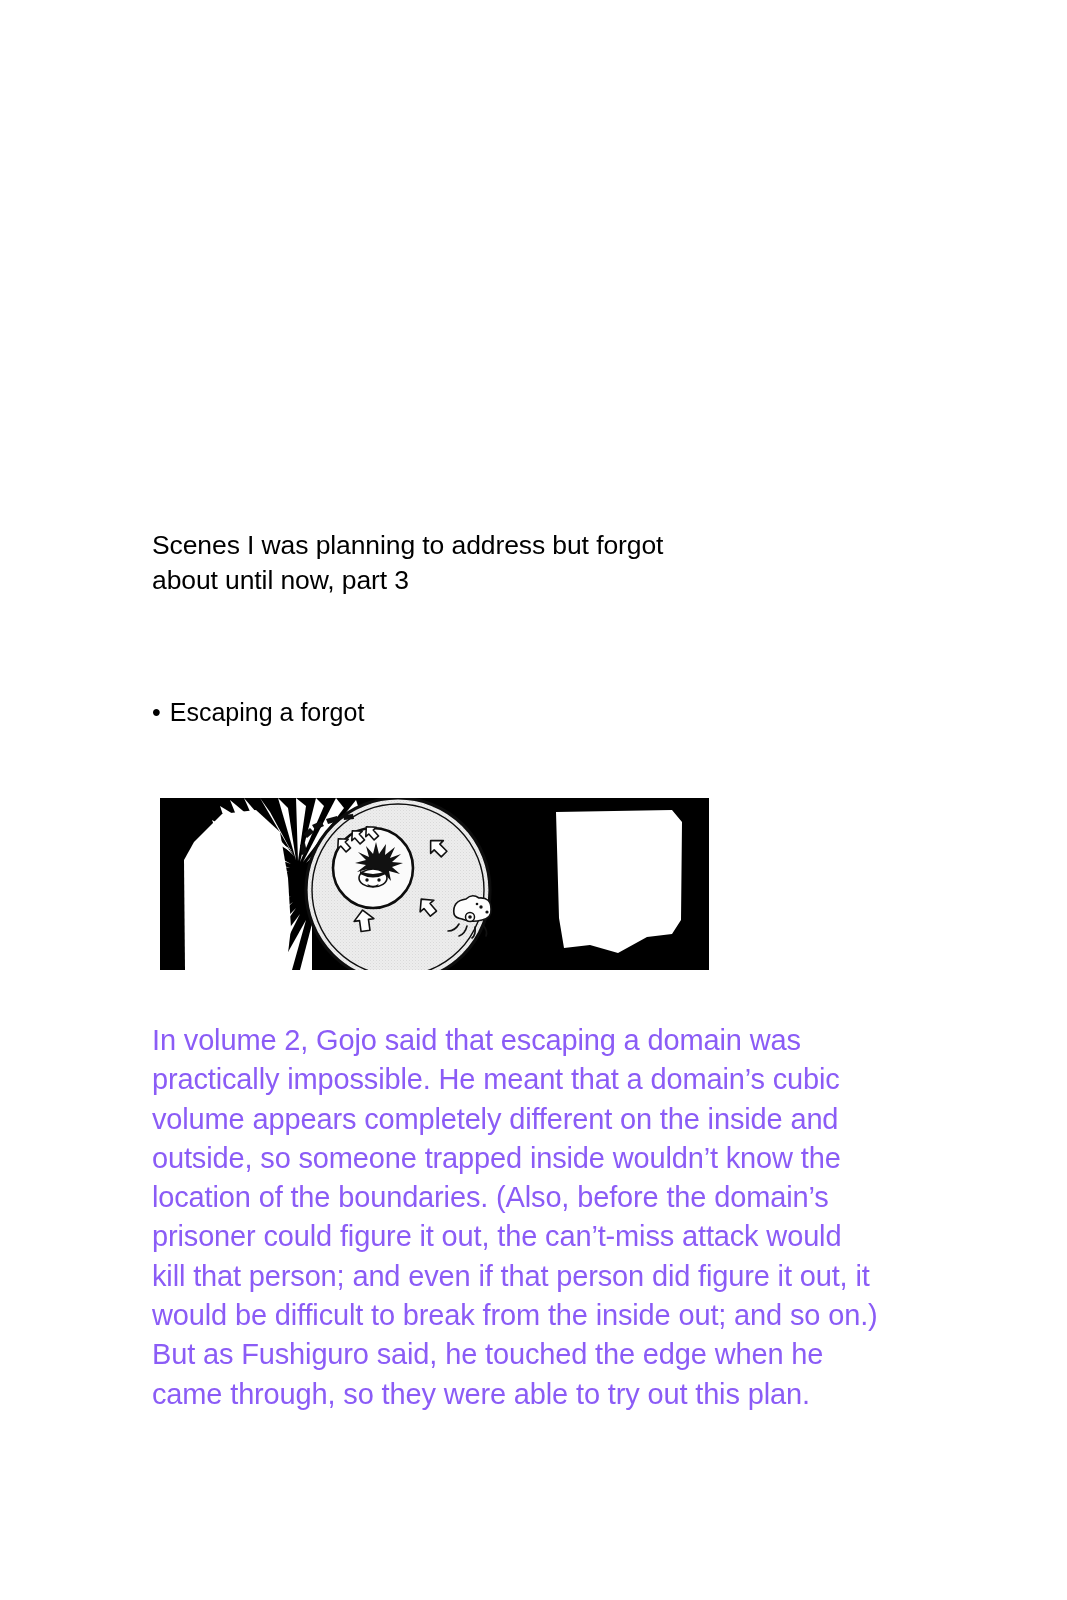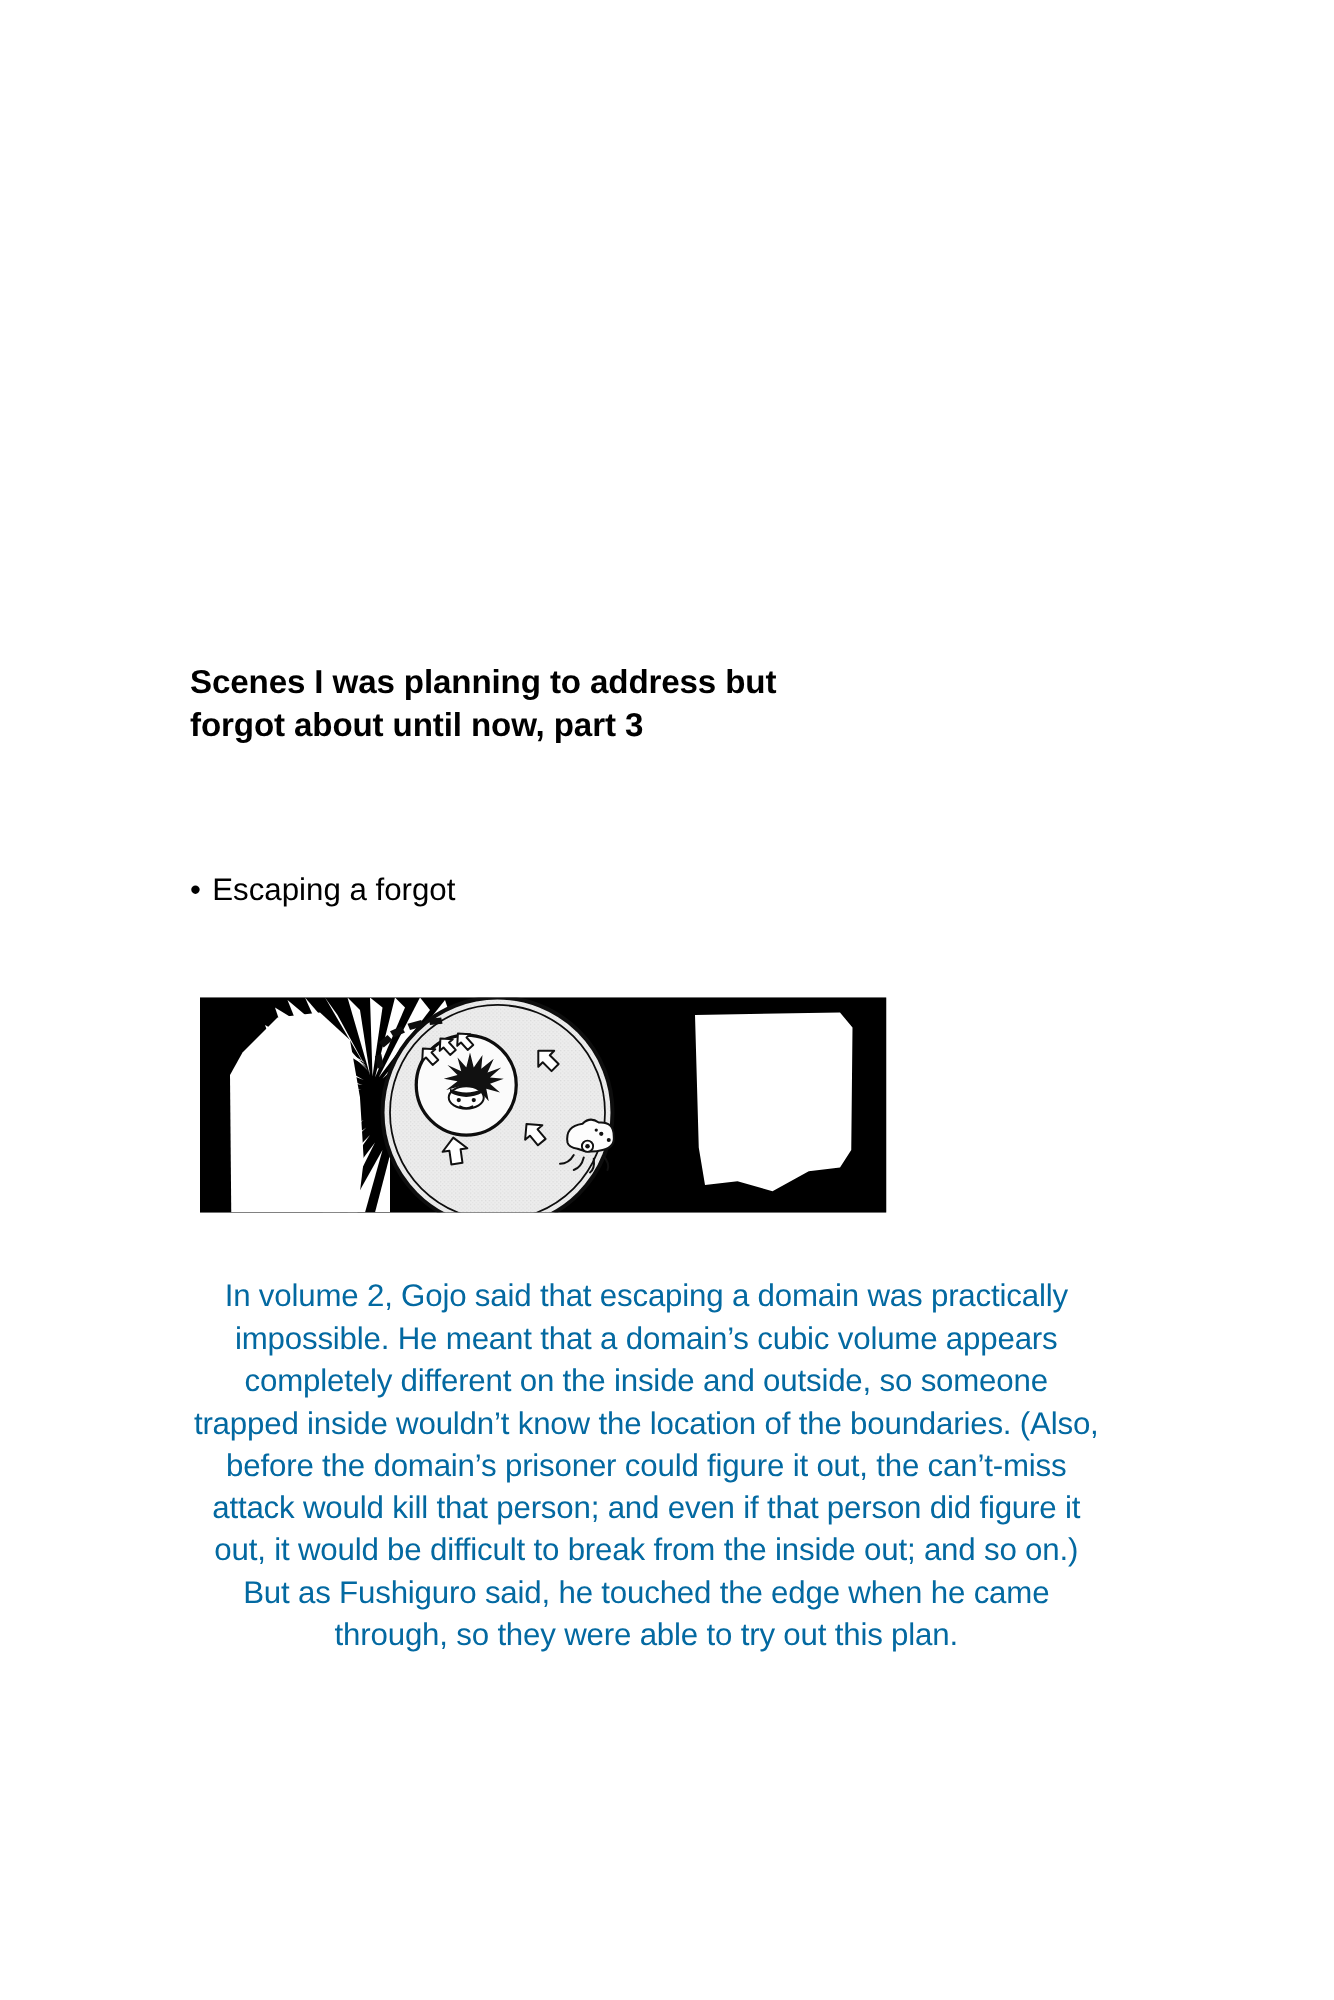--- a/index.html
+++ b/index.html
@@ -22,21 +22,21 @@
     background: #ffffff;
   }
 
   
   .heading {
     position: absolute;
     left: 152px;
     top: 528px;
     width: 520px;
     font-size: 26.5px;
-    font-weight: bold;
+    font-weight: normal;
     line-height: 1.31;
     letter-spacing: -0.1px;
     color: #000;
   }
 
   
   .bullet-row {
     position: absolute;
     left: 152px;
     top: 697px;
@@ -63,25 +63,25 @@
     overflow: hidden;
   }
   .panel svg { display: block; }
 
   
   .body-text {
     position: absolute;
     left: 152px;
     top: 1021px;
     width: 730px;
-    font-size: 25px;
+    font-size: 29px;
     line-height: 1.355;
     letter-spacing: -0.15px;
-    color: #0369a1;
-    text-align: center;
+    color: #8b5cf6;
+    text-align: left;
   }
 </style>
 </head>
 <body>
 
 <div class="page">
 
   <div class="heading">Scenes I was planning to address but forgot about until now, part 3</div>
 
   <div class="bullet-row">

